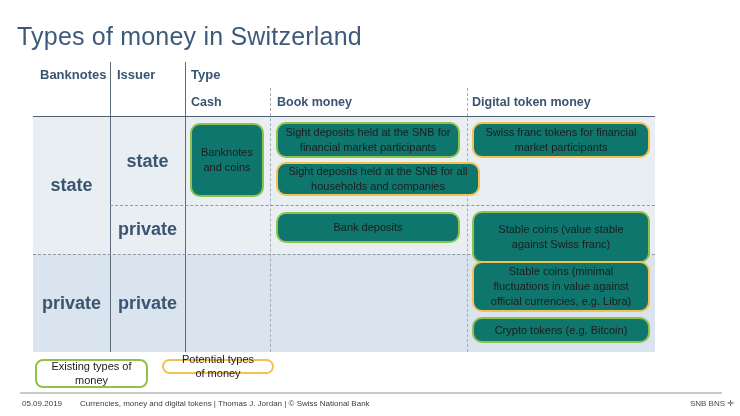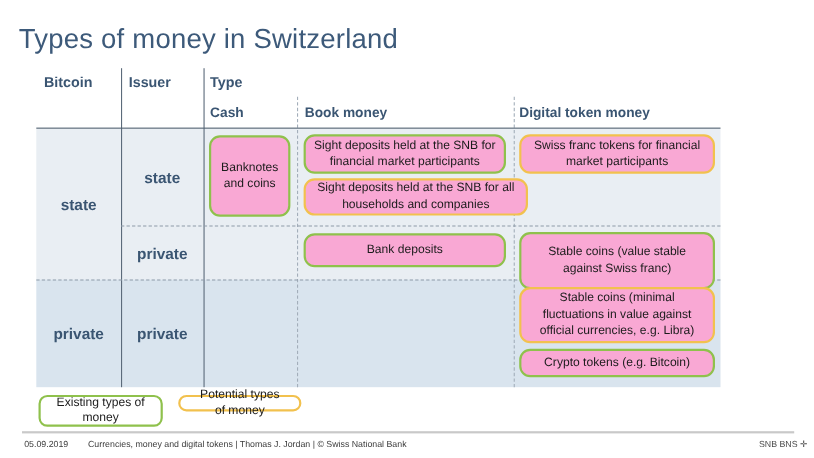--- a/index.html
+++ b/index.html
@@ -23,25 +23,25 @@
   }
   .bg { position: absolute; }
   .bg-state   { left:33px; top:117px; width:622px; height:137px; background:#e9eef3; }
   .bg-private { left:33px; top:254px; width:622px; height:98px;  background:#d9e4ee; }
   .vline-solid  { position:absolute; width:0; border-left:1.5px solid #5c6b7b; }
   .vline-dashed { position:absolute; width:0; border-left:1px dashed #a3aeba; }
   .hline-solid  { position:absolute; height:0; border-top:1.5px solid #4f5f6f; }
   .hline-dashed { position:absolute; height:0; border-top:1px dashed #8e9aa8; }
   .rowlabel {
     position: absolute; display:flex; align-items:center; justify-content:center;
-    font-size: 14px; font-weight: bold; color: #3a5572; text-align:center;
+    font-size: 18px; font-weight: bold; color: #3a5572; text-align:center;
   }
   .box {
     position: absolute; display:flex; align-items:center; justify-content:center;
-    background:#f9a8d4; border-radius:10px; text-align:center;
+    background:#0f766e; border-radius:10px; text-align:center;
     font-size: 11px; color:#1c1c1c; line-height:1.35; padding: 4px 7px;
   }
   .box.existing  { border: 2px solid #8fc14c; }
   .box.potential { border: 2px solid #f2c14e; }
   .legendbox {
     position:absolute; display:flex; align-items:center; justify-content:center;
     background:#fff; border-radius:8px; text-align:center;
     font-size:11px; color:#1c1c1c; line-height:1.25; padding:2px 14px;
   }
   .legendbox.existing  { border:2px solid #8fc14c; }
@@ -61,21 +61,21 @@
   <div class="bg bg-private"></div>
 
   <div class="vline-solid" style="left:110px; top:62px; height:290px;"></div>
   <div class="vline-solid" style="left:185px; top:62px; height:290px;"></div>
   <div class="vline-dashed" style="left:270px; top:88px; height:264px;"></div>
   <div class="vline-dashed" style="left:467px; top:88px; height:264px;"></div>
   <div class="hline-solid" style="left:33px; top:116px; width:622px;"></div>
   <div class="hline-dashed" style="left:110px; top:205px; width:545px;"></div>
   <div class="hline-dashed" style="left:33px; top:254px; width:622px;"></div>
 
-  <div class="hdr" style="left:40px; top:67px;">Bitcoin</div>
+  <div class="hdr" style="left:40px; top:67px;">Banknotes</div>
   <div class="hdr" style="left:117px; top:67px;">Issuer</div>
   <div class="hdr" style="left:191px; top:67px;">Type</div>
   <div class="subhdr" style="left:191px; top:95px;">Cash</div>
   <div class="subhdr" style="left:277px; top:95px;">Book money</div>
   <div class="subhdr" style="left:472px; top:95px;">Digital token money</div>
 
   <div class="rowlabel" style="left:33px; top:117px; width:77px; height:137px;">state</div>
   <div class="rowlabel" style="left:110px; top:117px; width:75px; height:88px;">state</div>
   <div class="rowlabel" style="left:110px; top:205px; width:75px; height:49px;">private</div>
   <div class="rowlabel" style="left:33px; top:254px; width:77px; height:98px;">private</div>

